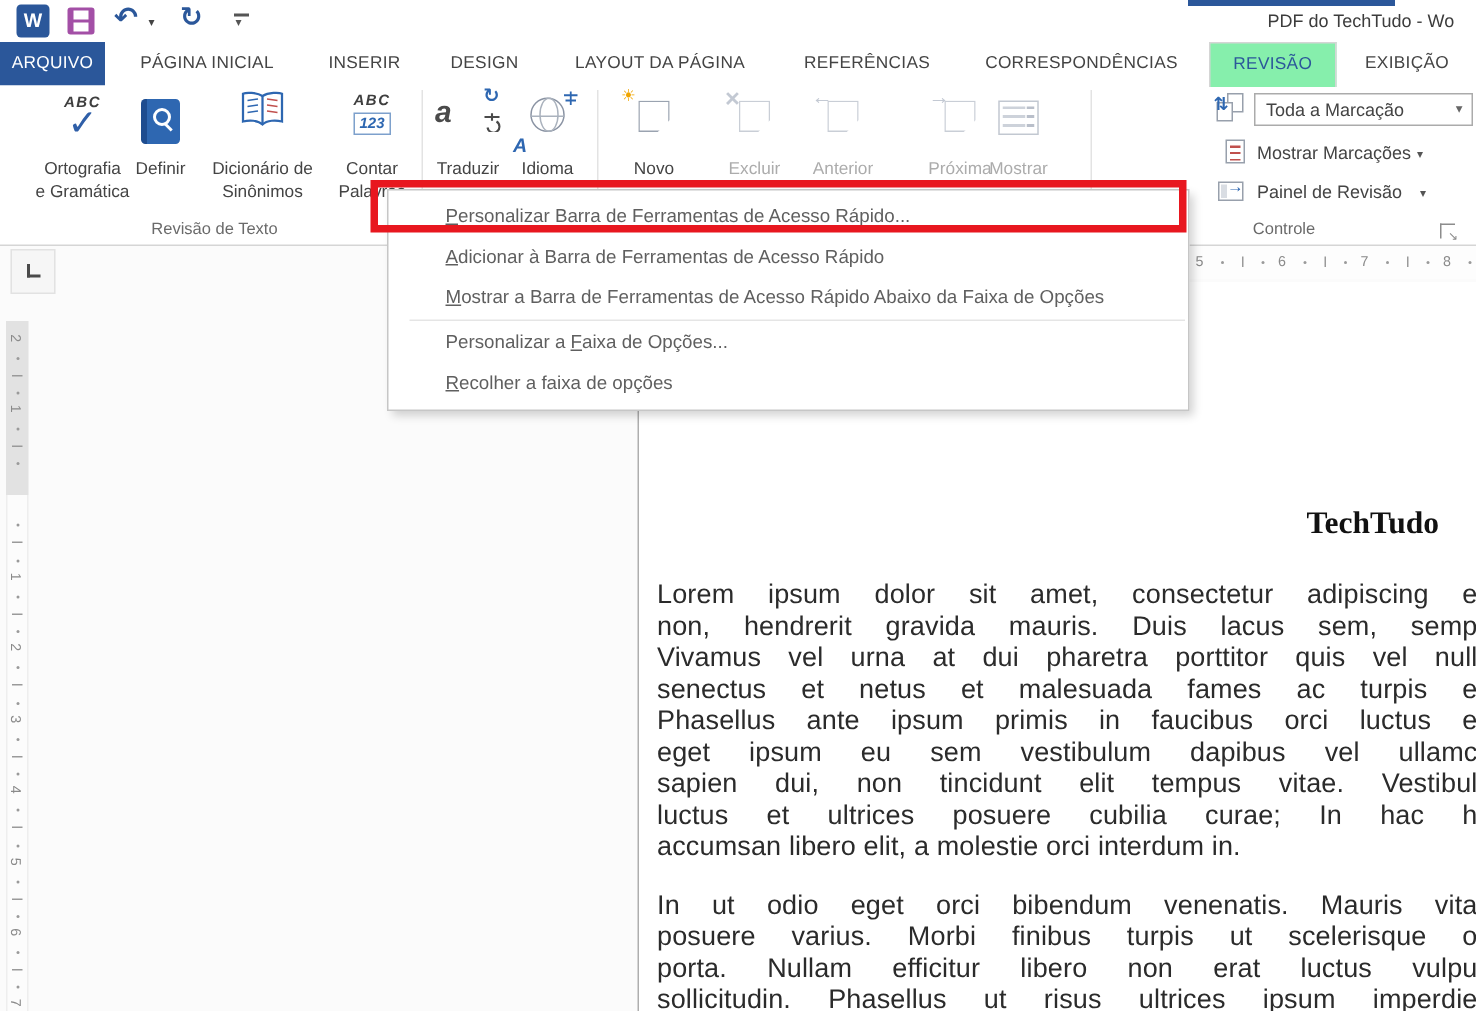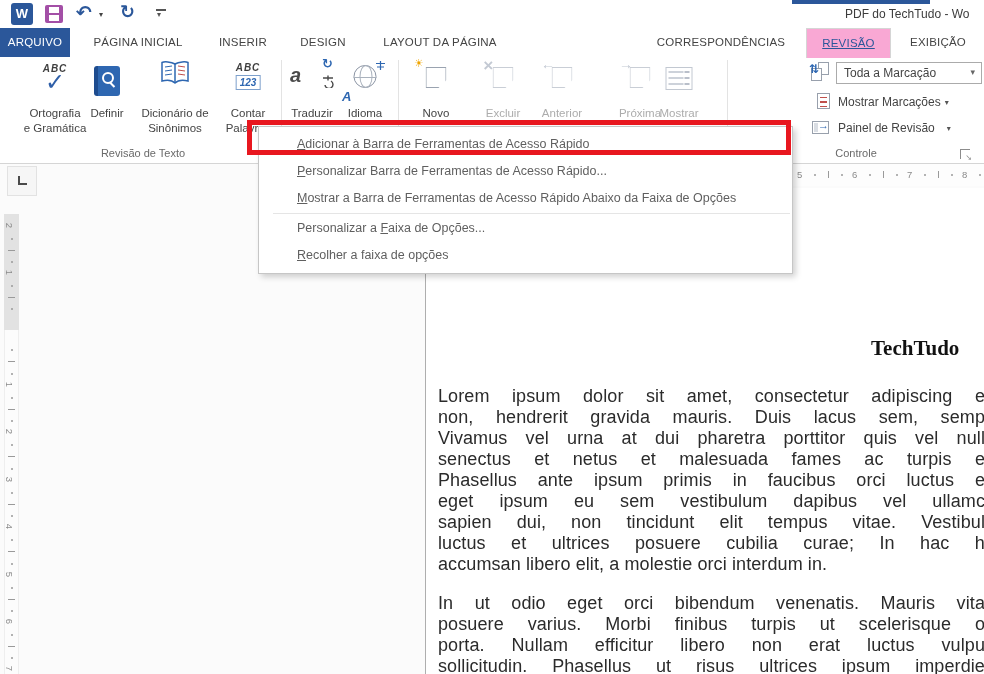--- a/index.html
+++ b/index.html
@@ -27,21 +27,21 @@
   .ic-qatmore i{position:absolute;left:6px;top:6px;width:10px;border-top:2px solid #555;}
   .ic-qatmore:after{content:"▾";position:absolute;left:7px;top:7px;font-size:8px;color:#555;}
   .blue-strip{position:absolute;left:792px;top:0;width:138px;height:4px;background:#2b579a;}
   .wtitle{position:absolute;left:845px;top:7px;font-size:12px;color:#3c3c3c;white-space:nowrap;}
 
   
   .tabrow{position:absolute;left:0;top:28px;width:100%;height:29px;background:#fff;}
   .tab{position:absolute;top:0;height:29px;line-height:29px;text-align:center;font-size:11.5px;
        color:#444;letter-spacing:.2px;cursor:pointer;white-space:nowrap;}
   .tab.file{background:#2b579a;color:#fff;}
-  .tab.active{background:#f9a8d4;color:#2b579a;border:1px solid #d5d5d5;border-bottom:none;height:30px;z-index:3;text-decoration:underline;}
+  .tab.active{background:#86efac;color:#2b579a;border:1px solid #d5d5d5;border-bottom:none;height:30px;z-index:3;}
 
   
   .ribbon{position:absolute;left:0;top:57px;width:100%;height:107px;background:#fff;
           border-bottom:1px solid #d5d5d5;}
   .gsep{position:absolute;top:3px;height:100px;width:1px;background:#e3e3e3;}
   .grp{position:absolute;top:90px;font-size:11px;color:#6a6a6a;white-space:nowrap;text-align:center;}
   .rb{position:absolute;top:3px;height:84px;text-align:center;color:#444;cursor:pointer;}
   .rb .l{font-size:11.5px;line-height:14.5px;white-space:nowrap;}
   .rb.disabled{color:#acacac;}
   .rb-icon{position:relative;height:46px;}
@@ -180,20 +180,21 @@
     <div class="blue-strip"></div>
     <div class="wtitle">PDF do TechTudo - Wo</div>
   </div>
 
   <div class="tabrow" id="tabrow">
       <div class="tab file" style="left: 0px; width: 70px;">ARQUIVO</div>
       <div class="tab" style="left: 77px; width: 122px;">PÁGINA INICIAL</div>
       <div class="tab" style="left: 204px; width: 78px;">INSERIR</div>
       <div class="tab" style="left: 286px; width: 74px;">DESIGN</div>
       <div class="tab" style="left: 365px; width: 150px;">LAYOUT DA PÁGINA</div>
+      <div class="tab" style="left: 522px; width: 112px;">REFERÊNCIAS</div>
       <div class="tab" style="left: 642px; width: 158px;">CORRESPONDÊNCIAS</div>
       <div class="tab active" style="left: 806px; width: 85px;">REVISÃO</div>
       <div class="tab" style="left: 894px; width: 88px;">EXIBIÇÃO</div>
     </div>
 
   <div class="ribbon" id="ribbon">
     <div class="gsep" style="left:281px"></div>
     <div class="gsep" style="left:398px"></div>
     <div class="gsep" style="left:727px"></div>
 
@@ -391,22 +392,22 @@
             <div class="doc-line">In ut odio eget orci bibendum venenatis. Mauris vita</div>
             <div class="doc-line">posuere varius. Morbi finibus turpis ut scelerisque o</div>
             <div class="doc-line">porta. Nullam efficitur libero non erat luctus vulpu</div>
             <div class="doc-line">sollicitudin. Phasellus ut risus ultrices ipsum imperdie</div>
           </div>
         </div>
     </div>
   </div>
 
   <div class="cmenu" id="cmenu">
+      <div class="citem"><u>P</u>ersonalizar Barra de Ferramentas de Acesso Rápido...</div>
       <div class="citem"><u>A</u>dicionar à Barra de Ferramentas de Acesso Rápido</div>
-      <div class="citem"><u>P</u>ersonalizar Barra de Ferramentas de Acesso Rápido...</div>
       <div class="citem"><u>M</u>ostrar a Barra de Ferramentas de Acesso Rápido Abaixo da Faixa de Opções</div>
       <div class="csep"></div>
       <div class="citem">Personalizar a <u>F</u>aixa de Opções...</div>
       <div class="citem"><u>R</u>ecolher a faixa de opções</div>
     </div>
 
   <div class="redbox"></div>
 
 </div>
 

